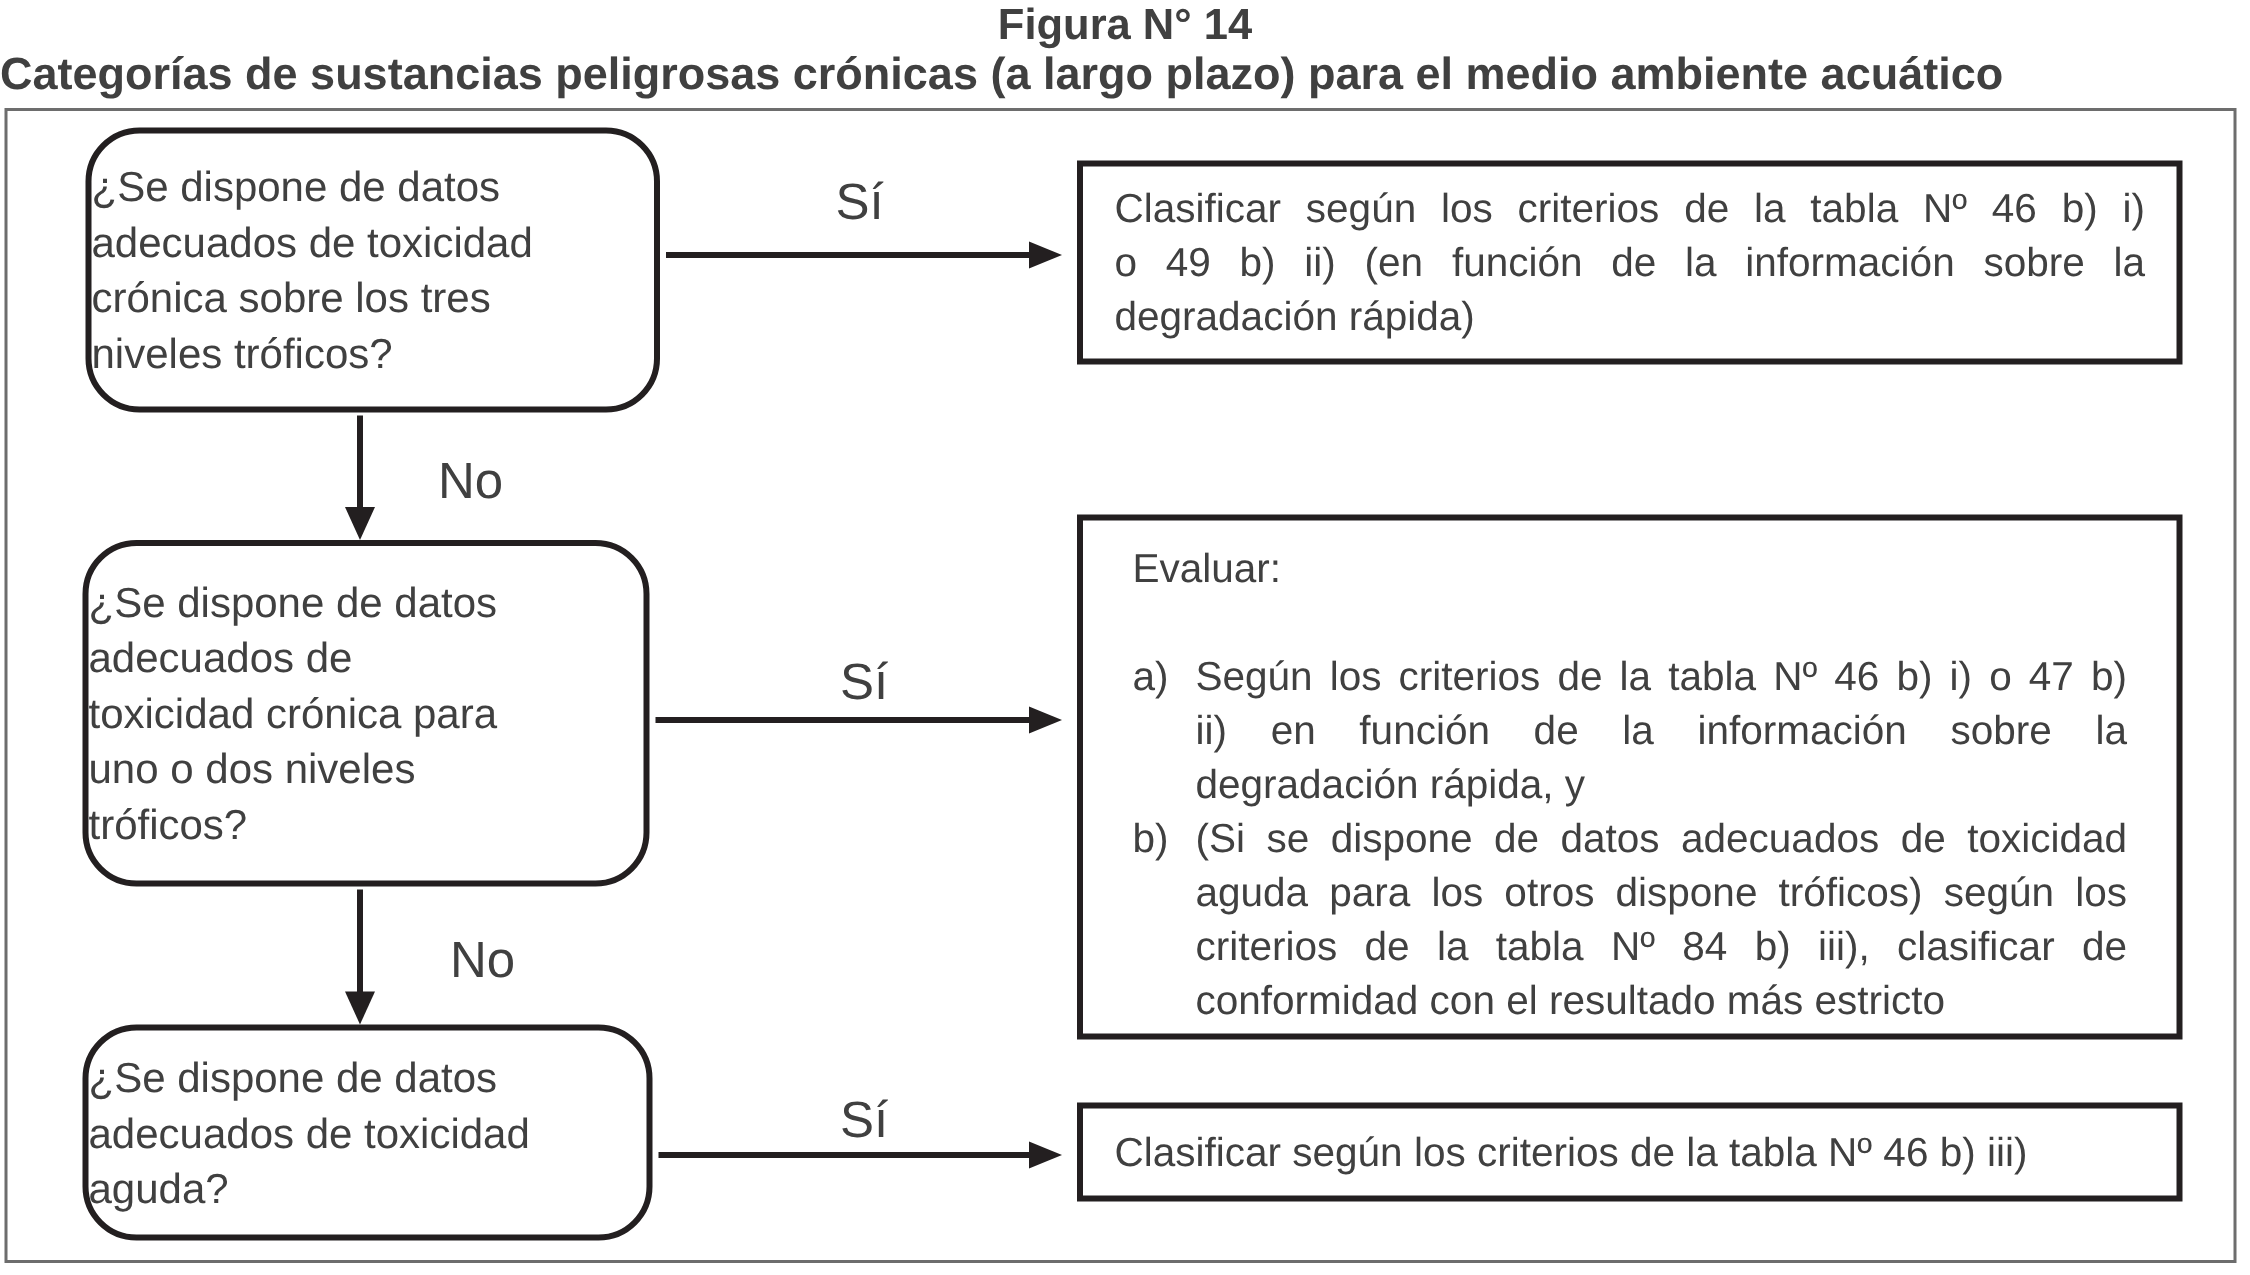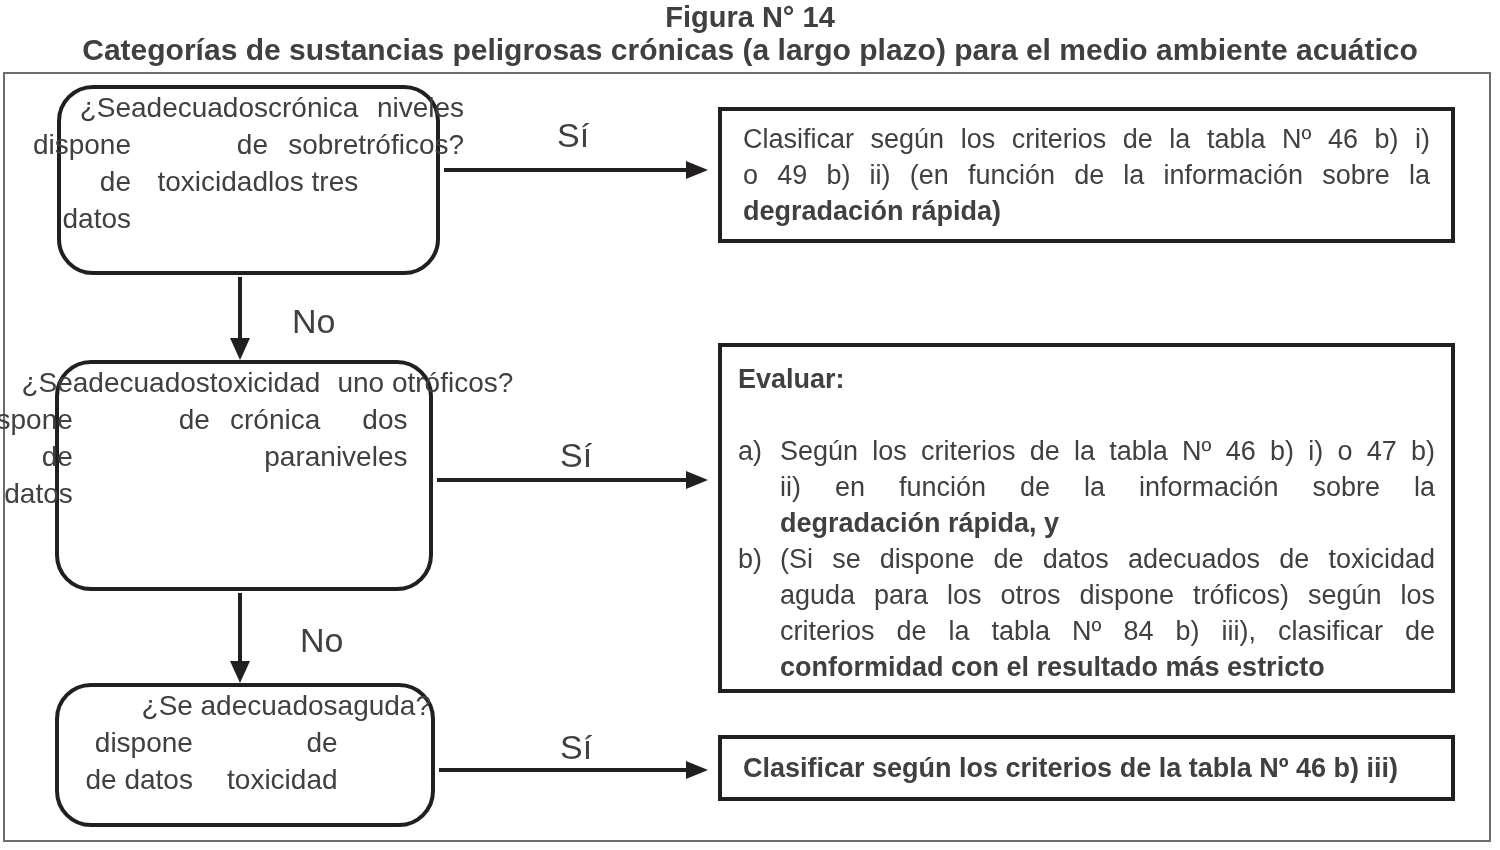--- a/index.html
+++ b/index.html
@@ -11,54 +11,54 @@
     font-family: "Liberation Sans", "DejaVu Sans", sans-serif;
     color: #404040;
     overflow: hidden;
   }
   .title1 {
     position: absolute; top: 1px; left: 0; width: 100%;
     text-align: center; font-weight: bold; font-size: 29px;
   }
   .title2 {
     position: absolute; top: 33px; left: 0; width: 100%;
-    text-align: center; font-weight: bold; font-size: 30px;
+    font-weight: bold; font-size: 30px;
   }
   .frame {
     position: absolute; left: 3px; top: 72px;
     width: 1488px; height: 770px;
     border: 2px solid #6d6d6d;
     box-sizing: border-box;
   }
   .qbox {
     position: absolute;
     border: 4px solid #231f20;
     border-radius: 36px;
     box-sizing: border-box;
     background: #ffffff;
-    display: flex; flex-direction: row; justify-content: center;
-    text-align: right;
+    display: flex; flex-direction: column; justify-content: center;
+    text-align: left;
     font-size: 28px; line-height: 37px;
   }
   .q1 { left: 57px;  top: 85px;  width: 383px; height: 190px; }
   .q2 { left: 55px;  top: 360px; width: 378px; height: 231px; }
   .q3 { left: 55px;  top: 683px; width: 380px; height: 144px; }
   .abox {
     position: absolute;
     border: 4px solid #231f20;
     box-sizing: border-box;
     background: #ffffff;
     font-size: 27px; line-height: 36px;
   }
   .a1 { left: 718px; top: 107px; width: 737px; height: 136px; padding: 10px 21px; }
-  .a2 { left: 718px; top: 343px; width: 737px; height: 350px; padding: 14px 16px; }
+  .a2 { left: 718px; top: 343px; width: 737px; height: 350px; padding: 14px 33px; }
   .a3 { left: 718px; top: 735px; width: 737px; height: 66px;
         display: flex; align-items: center; padding: 0 21px; }
   .jl { text-align: justify; text-align-last: justify; }
-  .ll { text-align: left; font-weight: bold; }
+  .ll { text-align: left; }
   .item { display: flex; }
   .marker { flex: none; width: 42px; }
   .itext { flex: 1; }
   .spacer { height: 36px; }
   .flabel { position: absolute; font-size: 34px; }
   .harrow { position: absolute; height: 18px; }
   .hshaft { position: absolute; left: 0; right: 16px; top: 7px; height: 4px; background: #231f20; }
   .ahead-r {
     position: absolute; right: 0; top: 0; width: 0; height: 0;
     border-top: 9px solid transparent; border-bottom: 9px solid transparent;

